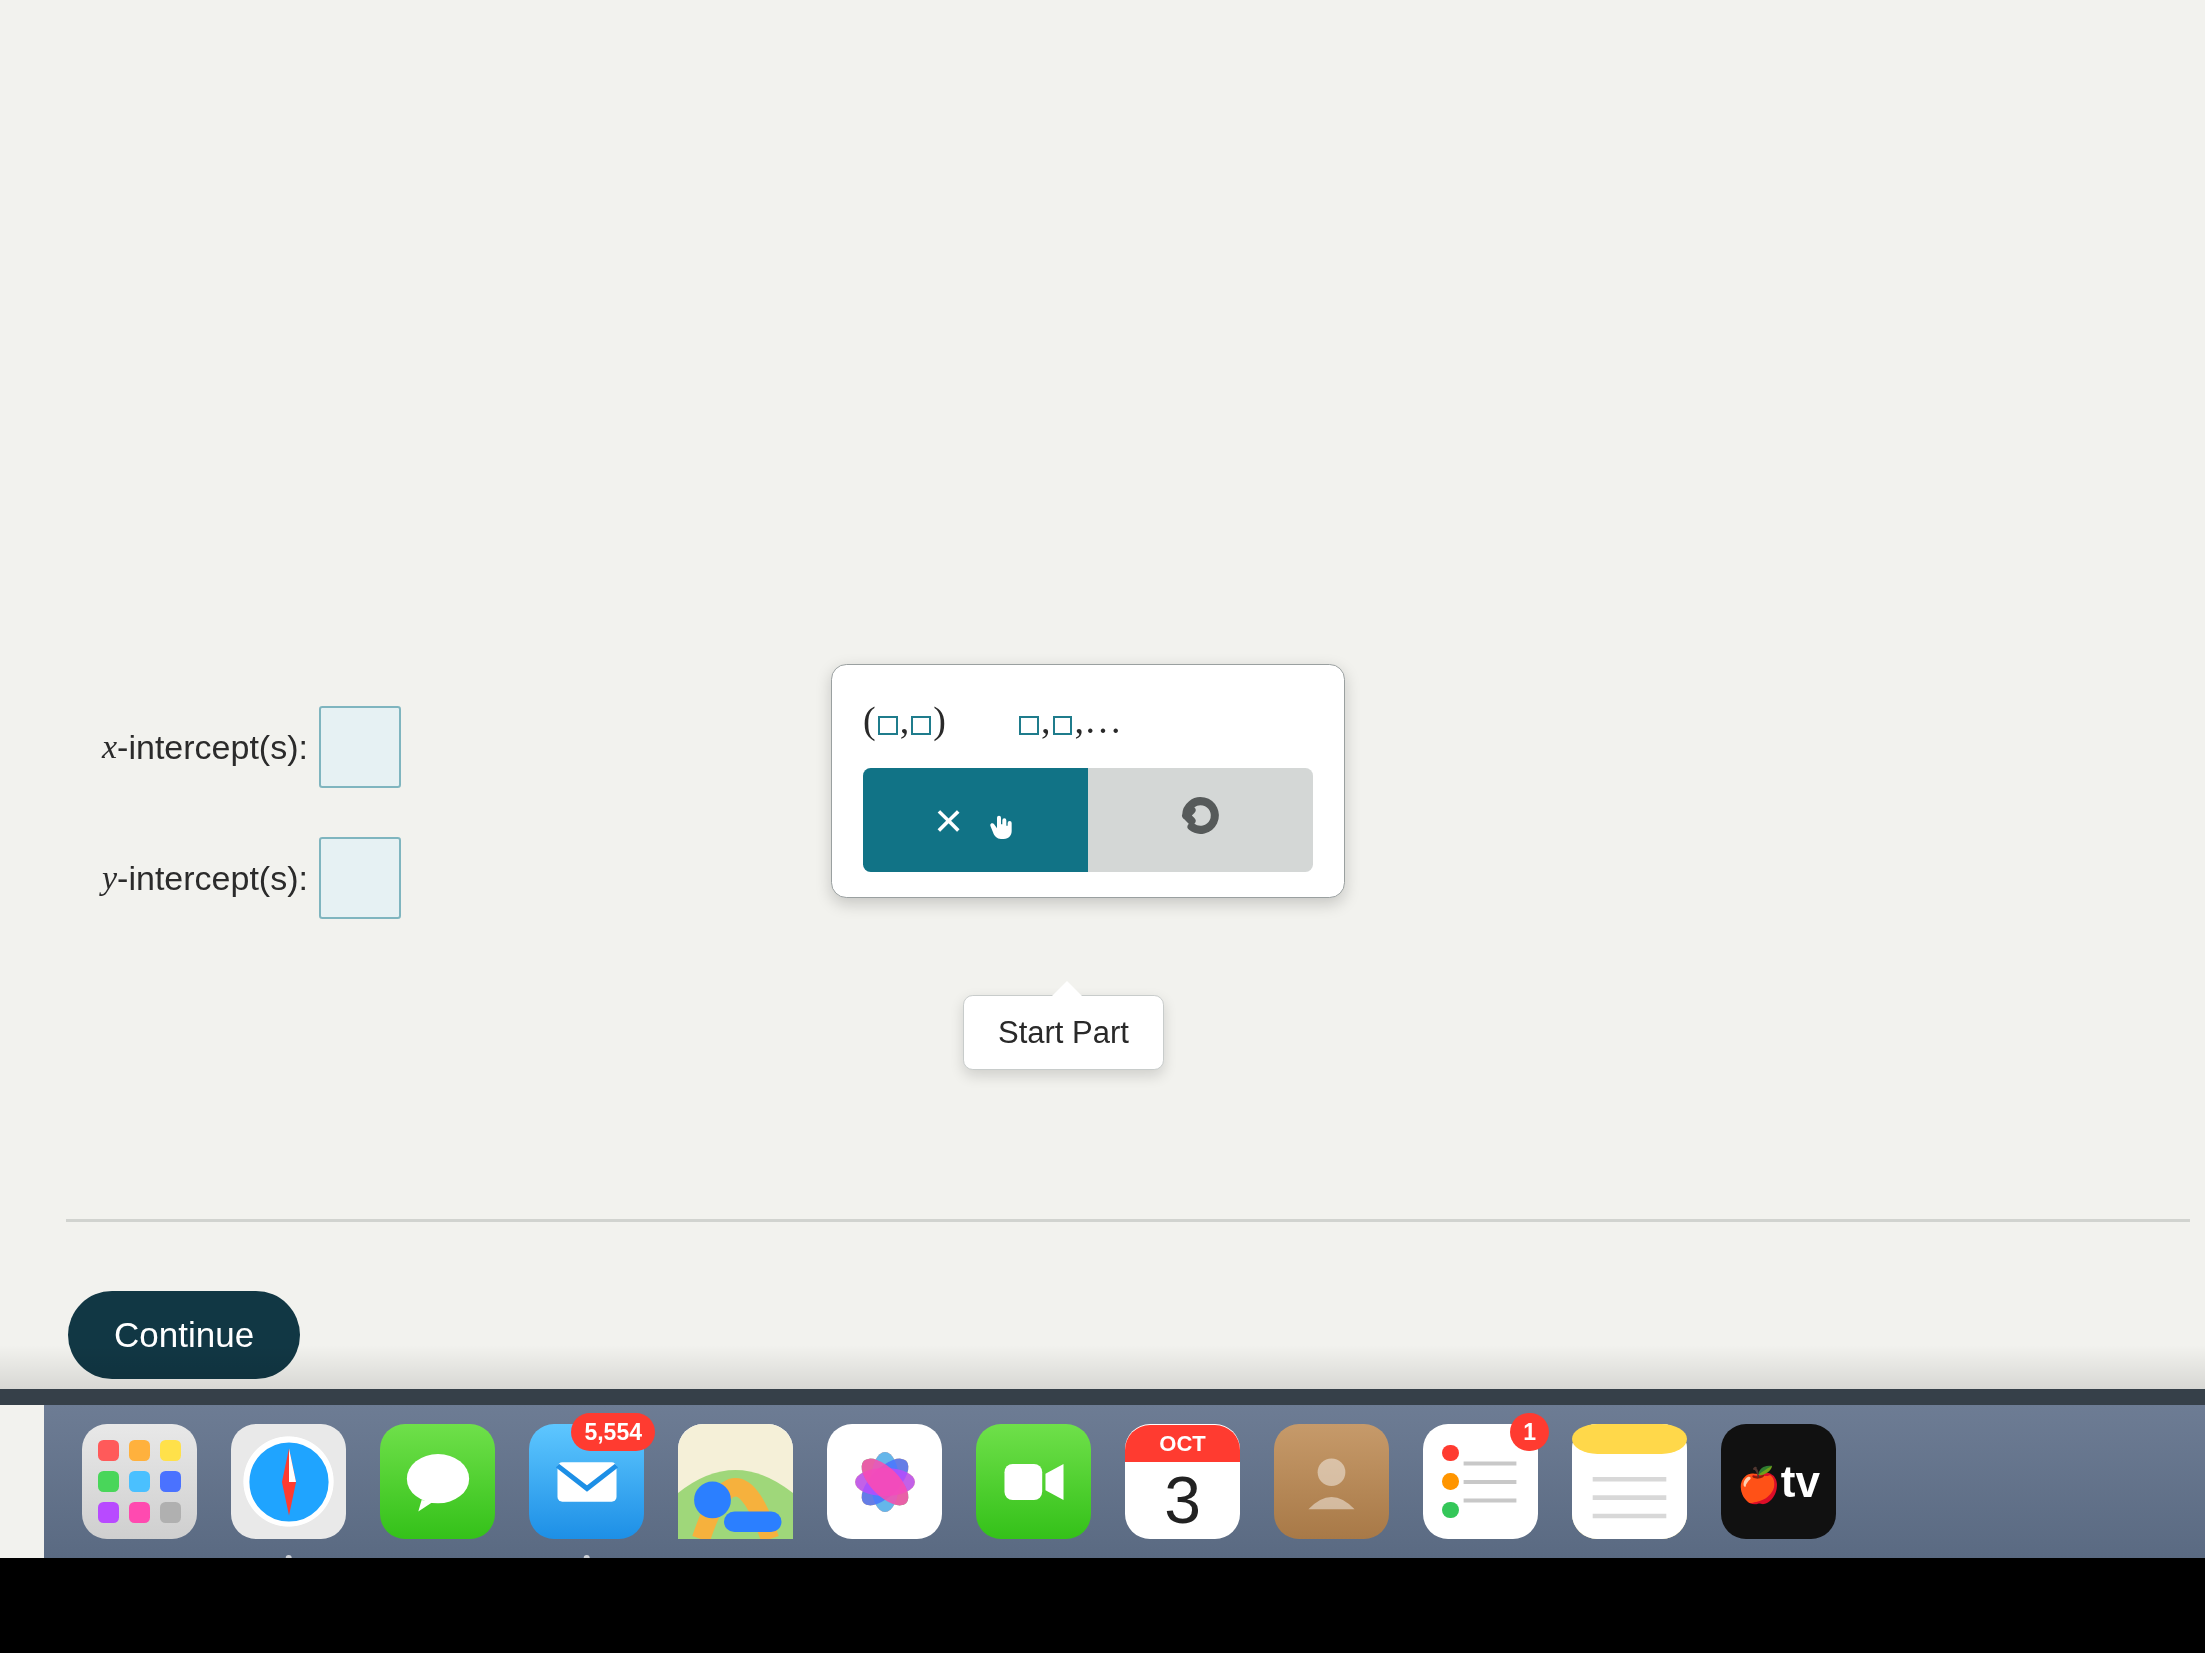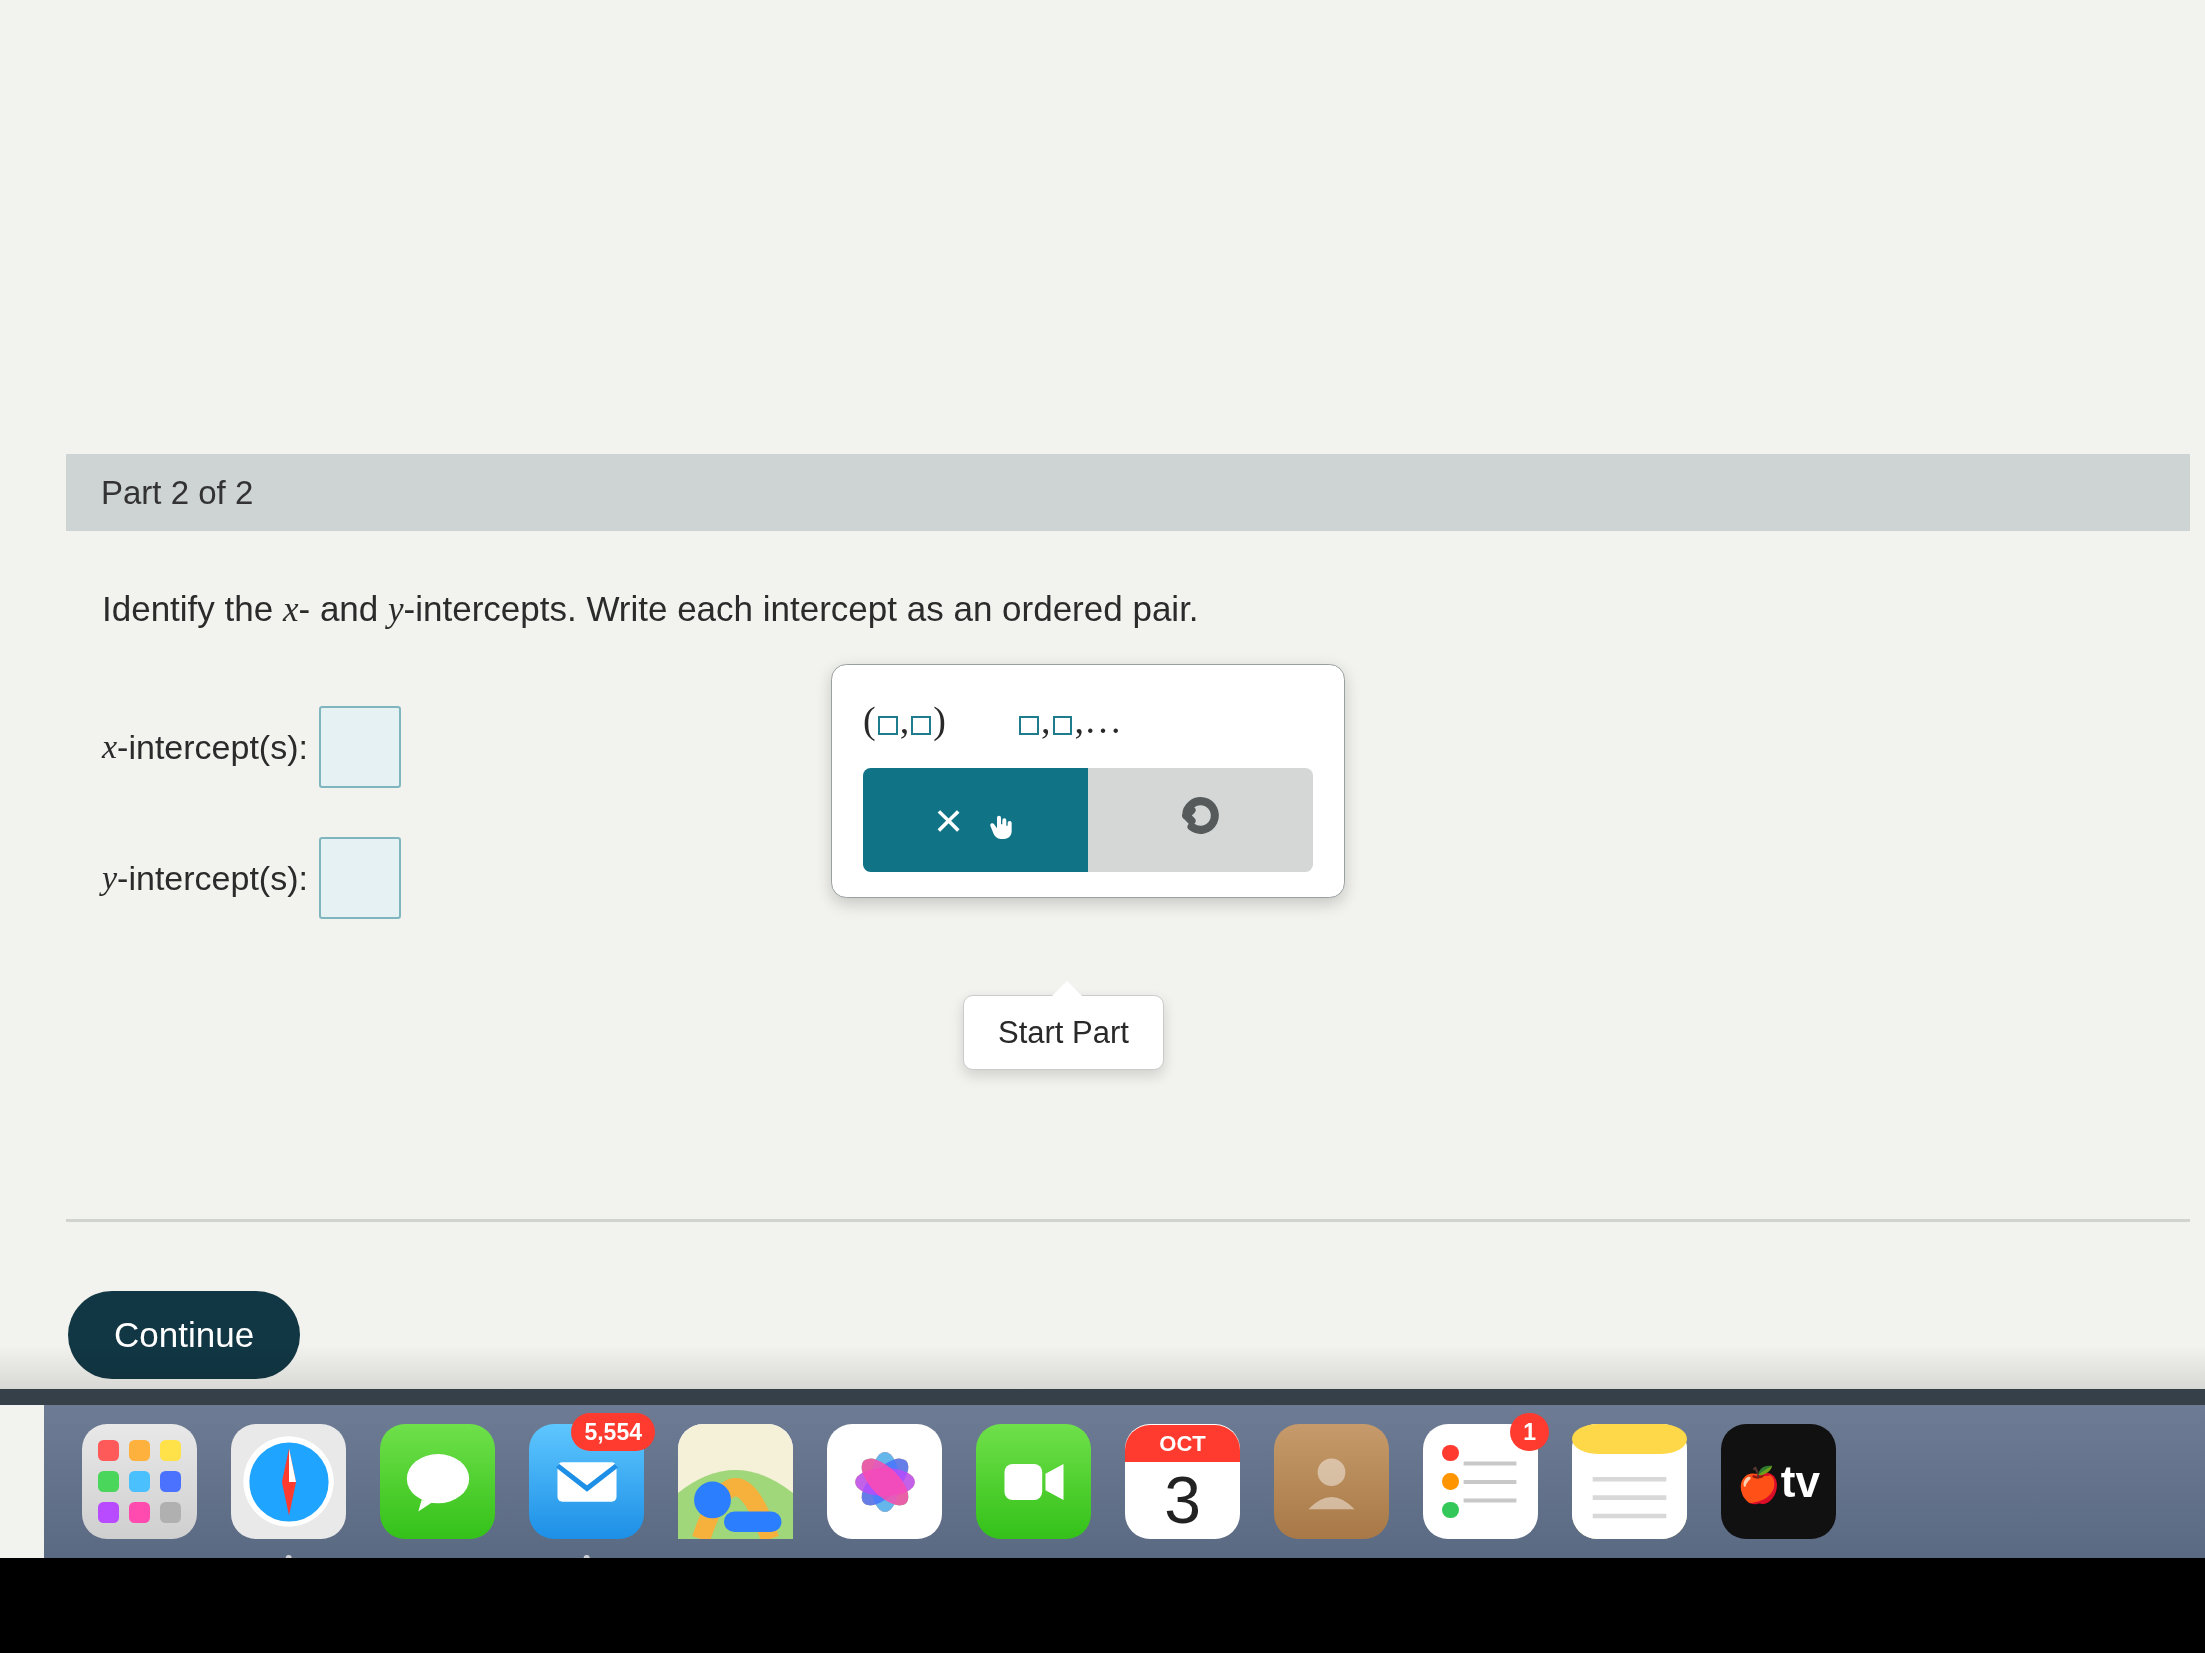--- a/index.html
+++ b/index.html
@@ -86,27 +86,21 @@
   .rd{ width:16.4px;height:16.4px;border-radius:50%;}
 
   .grid-999 { filter: brightness(.97);}
 </style>
 </head>
 <body>
 
 <div class="screen">
 
 
-  <div class="part-bar">
-    <span>Part 2 of 2</span>
-  </div>
-
-  <div class="question">
-    <span>Identify the </span><span class="italic">x</span><span>- and </span><span class="italic">y</span><span>-intercepts.  Write each intercept as an ordered pair.</span>
-  </div>
+
 
   <div class="row row1">
     <span class="italic">x</span>
       <span>-intercept(s):</span>
     <div class="answer-box"></div>
   </div>
 
   <div class="row row2">
     <span class="italic">y</span>
       <span>-intercept(s):</span>

